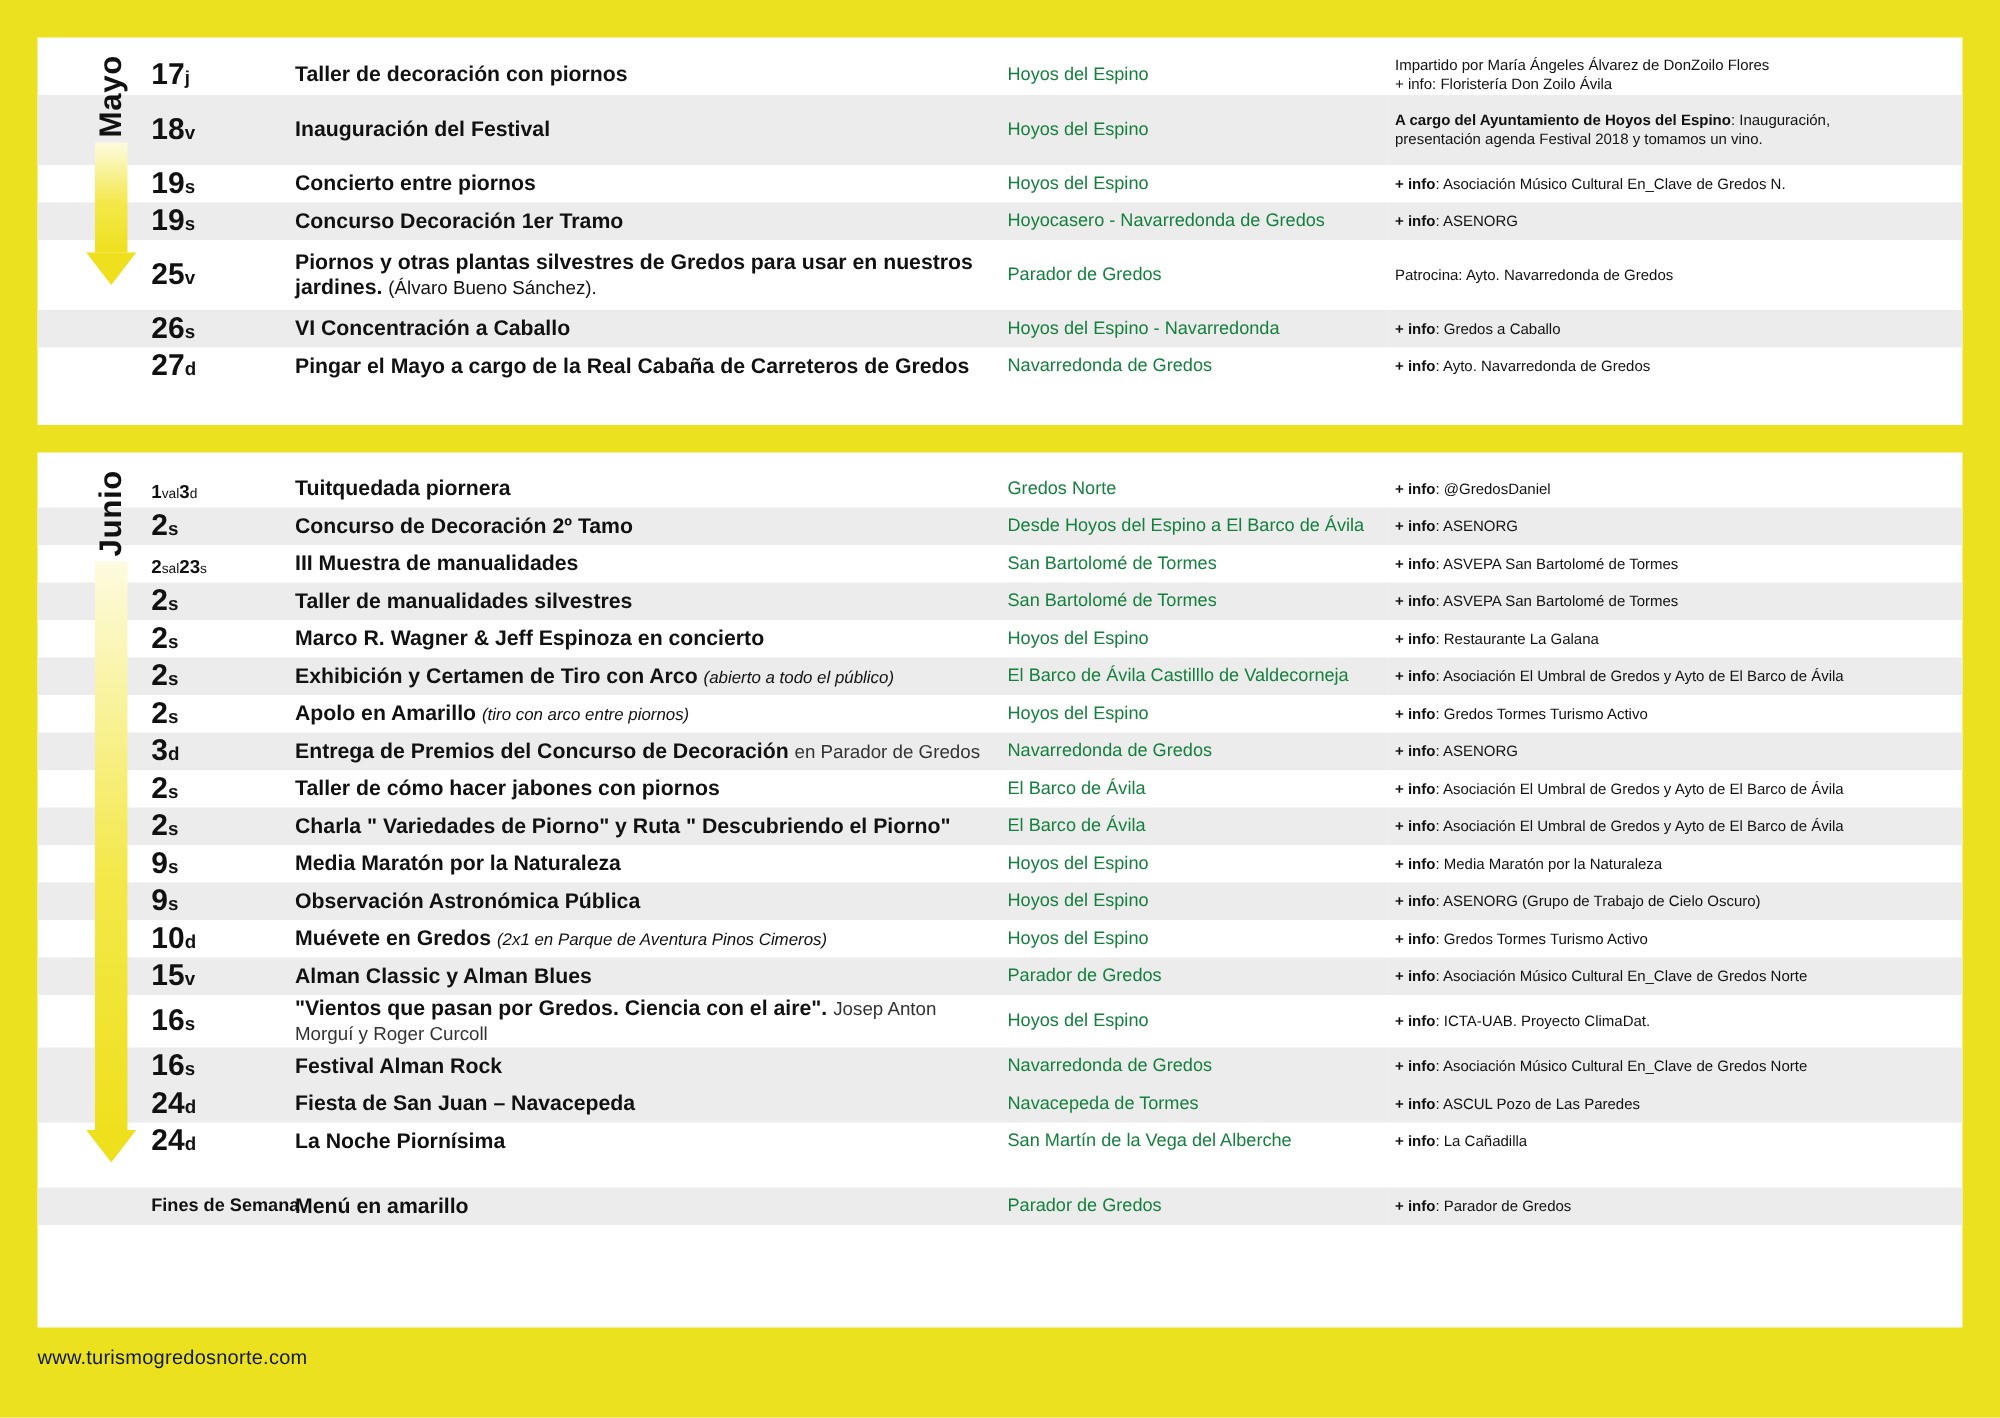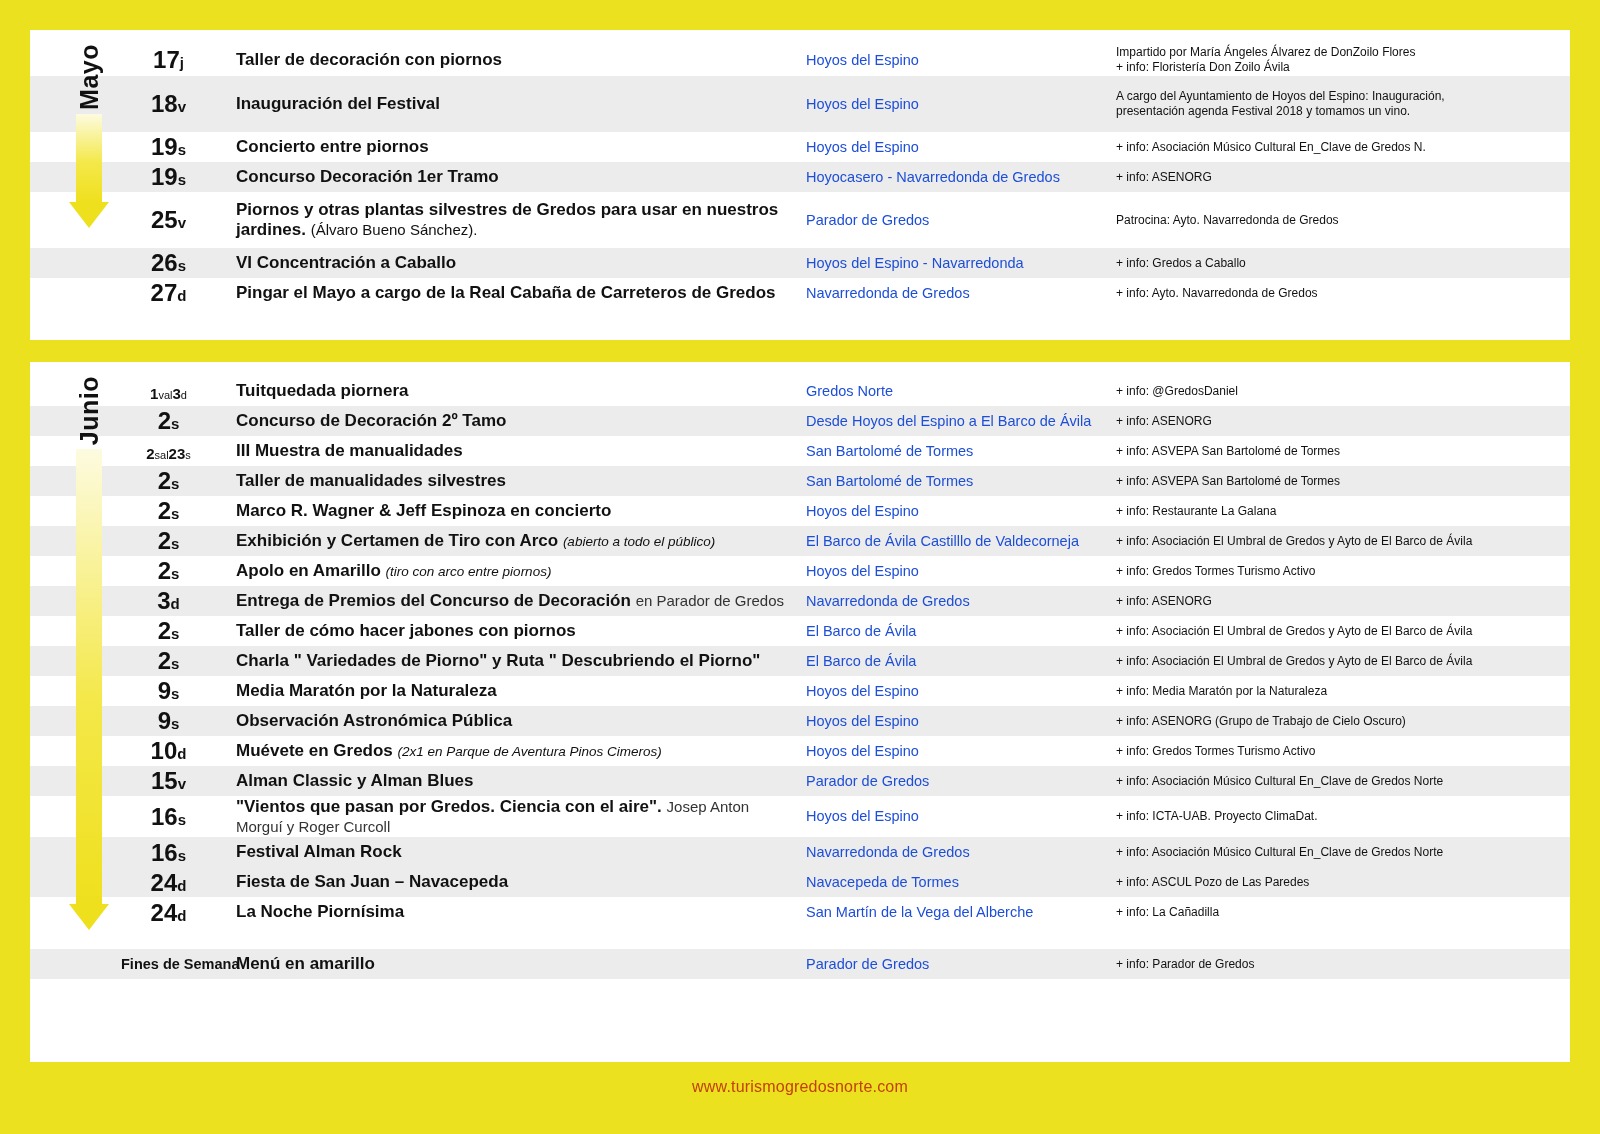--- a/index.html
+++ b/index.html
@@ -64,21 +64,21 @@
   .arrow-may .shaft { height: 88px; }
   .arrow-jun .shaft { height: 455px; }
 
   table.sched {
     width: 100%;
     border-collapse: collapse;
     table-layout: fixed;
   }
   table.sched td { vertical-align: middle; }
 
-  .c-day   { width: 108px; text-align: center; padding-right: 12px; white-space: nowrap; }
+  .c-day   { width: 108px; text-align: left; padding-right: 12px; white-space: nowrap; }
   .c-spacer{ width: 90px; }
   .c-title { padding-left: 8px; }
   .c-place { width: 310px; padding-left: 6px; }
   .c-info  { width: 460px; padding-left: 6px; padding-right: 12px; }
 
   .row { height: 30px; }
   .row.alt td { background: #ececec; }
   .row.tall { height: 56px; }
 
   .daynum {
@@ -101,34 +101,34 @@
     font-size: 17px;
     color: #111;
     line-height: 1.15;
   }
   .title .sub { font-weight: normal; font-size: 15px; }
   .title .sub-small { font-weight: normal; font-size: 15px; color: #333; }
   .title .sub-med { font-weight: normal; font-size: 13.5px; font-style: italic; }
 
   .place {
     font-size: 14.5px;
-    color: #1d4ed8;
+    color: #15803d;
     line-height: 1.2;
   }
   .info {
     font-size: 12px;
     color: #111;
     line-height: 1.25;
   }
-  .info b { font-weight: normal; text-align: right; }
+  .info b { font-weight: bold; text-align: right; }
 
   .footer {
-    text-align: center;
+    text-align: left;
     font-size: 16px;
-    color: #c2410c;
+    color: #0f172a;
     padding-top: 16px;
     letter-spacing: 0.2px;
   }
 </style>
 </head>
 <body>
 
 <div class="page">
 
   <div class="panel panel-may">

